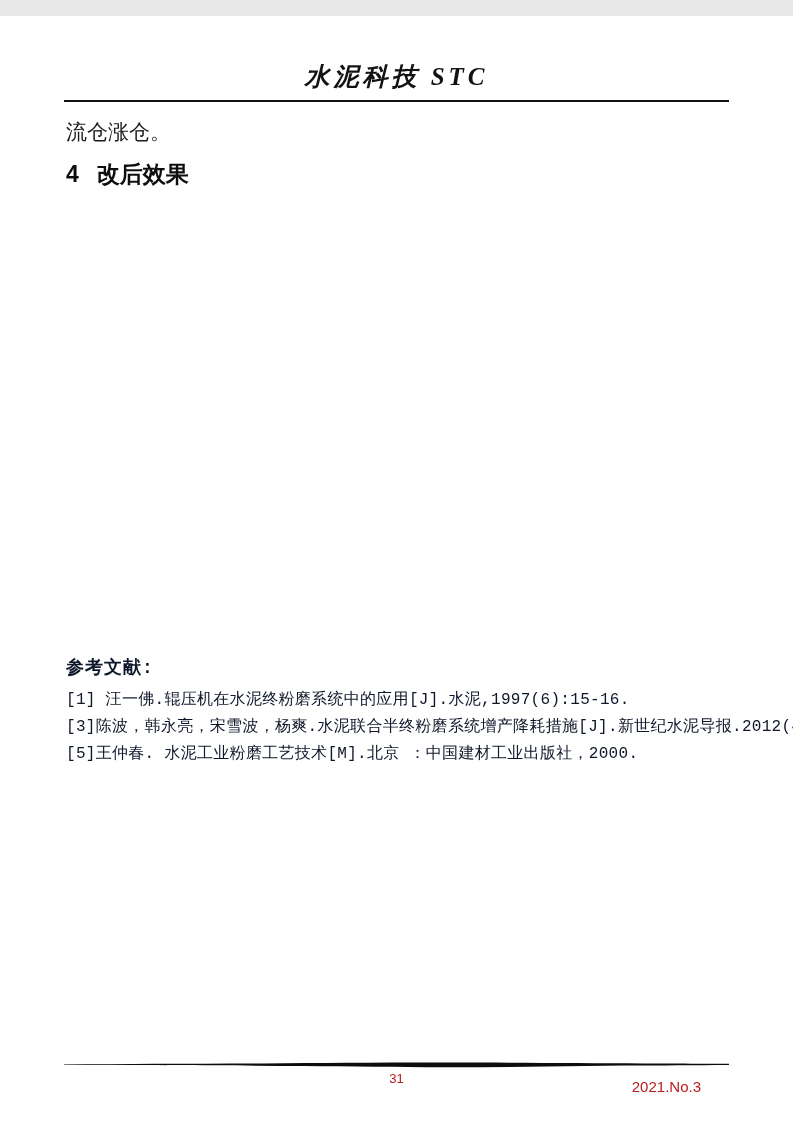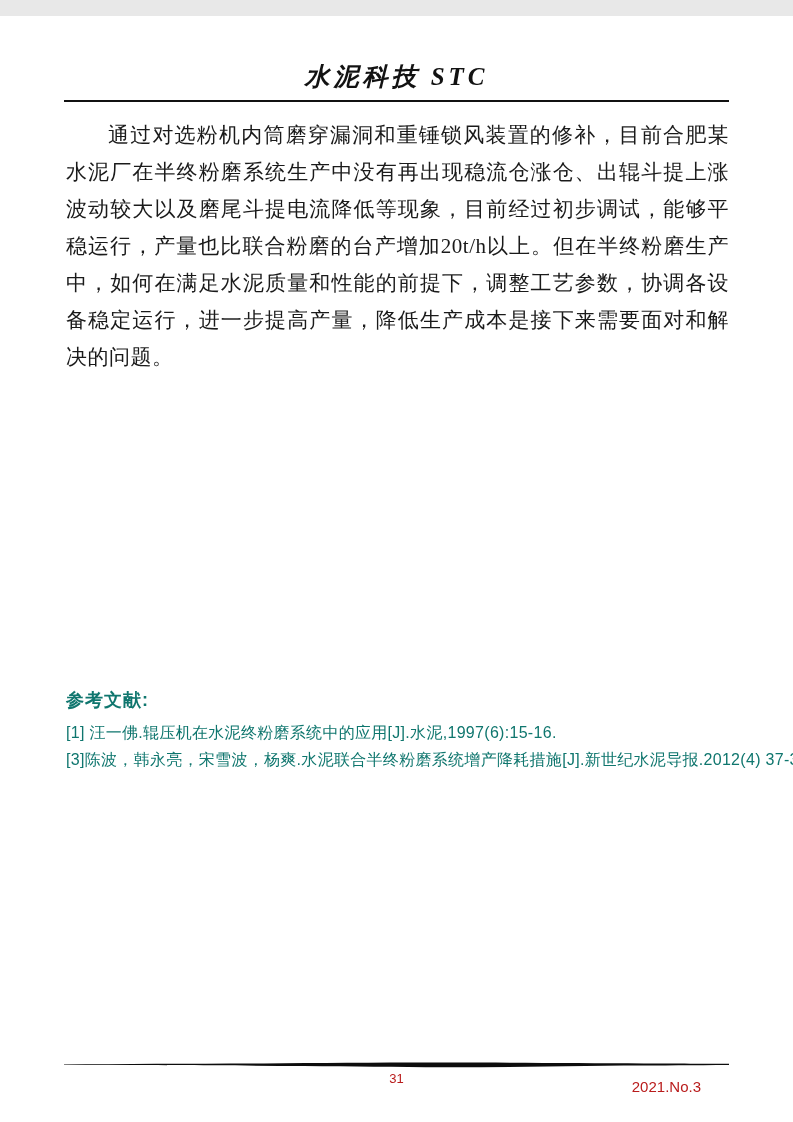--- a/index.html
+++ b/index.html
@@ -63,23 +63,23 @@
     text-indent: 2em;
     text-align: justify;
     text-justify: inter-ideograph;
     letter-spacing: 0.5px;
   }
   
   .references {
     position: absolute;
     left: 66px;
     width: 685px;
-    top: 671px;
-    font-family: Liberation Sans, sans-serif;
-    color: #0f766e;
+    top: 639px;
+    font-family: Liberation Mono, monospace;
+    color: #0f172a;
   }
   .ref-heading {
     font-weight: bold;
     font-size: 18px;
     line-height: 26px;
     margin-bottom: 6px;
     letter-spacing: 1px;
   }
   .ref-item {
     font-size: 16px;
@@ -119,27 +119,31 @@
 <body>
 
 <div class="page">
 
   <div class="header">
     <div class="journal-title">水泥科技 STC</div>
     <div class="header-rule"></div>
   </div>
 
   <div class="content">
-    <div class="body-para">通过对选粉机内筒磨穿漏洞和重锤锁风装置的修补，目前合肥某水泥厂在半终粉磨系统生产中没有再出现稳流仓涨仓、出辊斗提上涨波动较大以及磨尾斗提电流降低等现象，目前经过初步调试，能够平稳运行，产量也比联合粉磨的台产增加20t/h以上。但在半终粉磨生产中，如何在满足水泥质量和性能的前提下，调整工艺参数，协调各设备稳定运行，进一步提高产量，降低生产成本是接下来需要面对和解决的问题。</div>
+    <div class="continuation">流仓涨仓。</div>
+    <div class="section-heading">
+      <span class="sec-num">4</span><span class="sec-title">改后效果</span>
+    </div>
   </div>
 
   <div class="references">
     <div class="ref-heading">参考文献:</div>
     <div class="ref-item">[1] 汪一佛.辊压机在水泥终粉磨系统中的应用[J].水泥,1997(6):15-16.</div>
     <div class="ref-item">[3]陈波，韩永亮，宋雪波，杨爽.水泥联合半终粉磨系统增产降耗措施[J].新世纪水泥导报.2012(4) 37-38.</div>
+    <div class="ref-item">[5]王仲春. 水泥工业粉磨工艺技术[M].北京 ：中国建材工业出版社，2000.</div>
   </div>
 
   <div class="footer">
     <svg class="footer-rule" viewBox="0 0 665 10" preserveAspectRatio="none" aria-hidden="true">
       <path d="M0,4.4
                C 60,3.9 130,3.5 200,3.4
                C 260,3.0 320,2.5 390,2.6
                C 450,2.7 520,3.2 580,3.4
                C 620,3.5 650,3.6 665,3.8
                L 665,4.9

